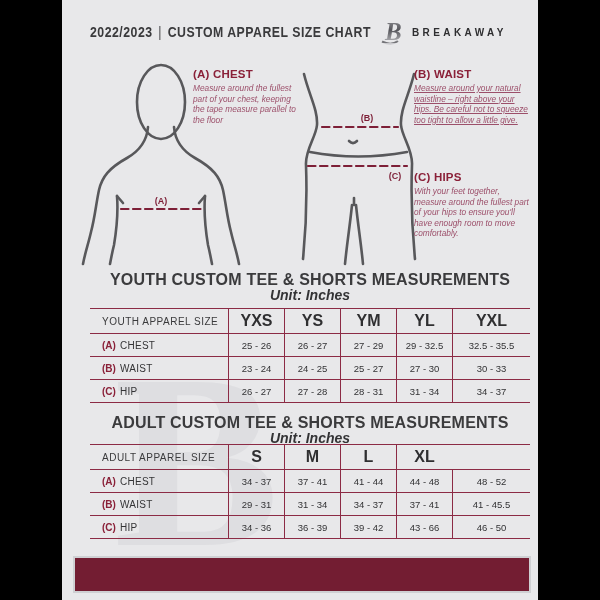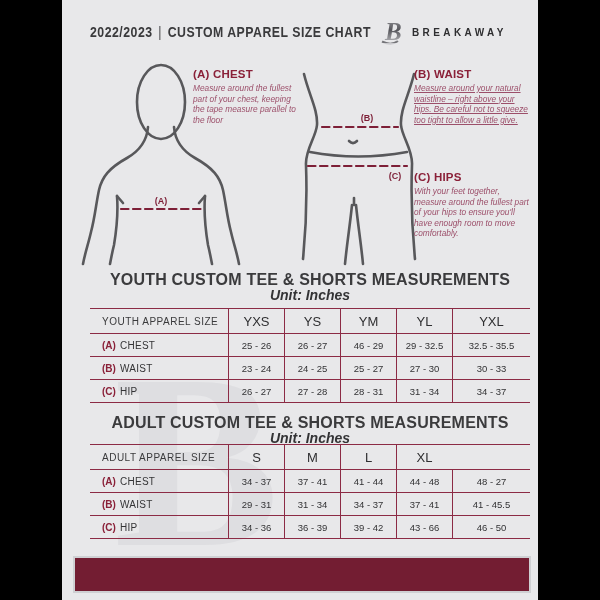--- a/index.html
+++ b/index.html
@@ -46,21 +46,21 @@
 
   
   .tbl{position:absolute;left:28px;width:440px;border-top:1px solid #8c2b45;}
   .tr{display:grid;grid-template-columns:138px 56px 56px 56px 56px 78px;
       border-bottom:1px solid #8c2b45;height:22px;}
   .tr.th{height:24px;}
   .tc{display:flex;align-items:center;justify-content:center;
       font-size:9.5px;color:#323234;font-weight:500;}
   .tc + .tc{border-left:1px solid #8c2b45;}
   .tc.c0{justify-content:flex-start;padding-left:12px;}
-  .tr.th .tc{font-weight:normal;font-size:13px;color:#2f2f31;}
+  .tr.th .tc{font-weight:bold;font-size:16px;color:#2f2f31;}
   .tr.th .tc.c0{font-weight:400;font-size:10px;letter-spacing:0.5px;color:#3a3a3c;}
   .pref{color:#8a2038;font-weight:bold;margin-right:4px;font-size:10px;}
   .rlab{font-size:10px;color:#343436;letter-spacing:0.3px;}
 
   
   .bottom-bar{position:absolute;left:11px;top:556px;width:454px;height:33px;
               background:#731d32;border:2px solid #cfd0d3;}
   .pillar{position:absolute;top:0;height:600px;background:#000;z-index:5;}
   .pillar.left{left:0;width:62px;}
   .pillar.right{left:538px;width:62px;}
@@ -140,21 +140,21 @@
           <div class="tc">YL</div>
           <div class="tc">YXL</div>
         </div>
         <div class="tr">
           <div class="tc c0">
               <span class="pref">(A)</span>
               <span class="rlab">CHEST</span>
             </div>
           <div class="tc">25 - 26</div>
           <div class="tc">26 - 27</div>
-          <div class="tc">46 - 29</div>
+          <div class="tc">27 - 29</div>
           <div class="tc">29 - 32.5</div>
           <div class="tc">32.5 - 35.5</div>
         </div>
         <div class="tr">
           <div class="tc c0">
               <span class="pref">(B)</span>
               <span class="rlab">WAIST</span>
             </div>
           <div class="tc">23 - 24</div>
           <div class="tc">24 - 25</div>
@@ -188,21 +188,21 @@
         </div>
         <div class="tr">
           <div class="tc c0">
               <span class="pref">(A)</span>
               <span class="rlab">CHEST</span>
             </div>
           <div class="tc">34 - 37</div>
           <div class="tc">37 - 41</div>
           <div class="tc">41 - 44</div>
           <div class="tc">44 - 48</div>
-          <div class="tc">48 - 27</div>
+          <div class="tc">48 - 52</div>
         </div>
         <div class="tr">
           <div class="tc c0">
               <span class="pref">(B)</span>
               <span class="rlab">WAIST</span>
             </div>
           <div class="tc">29 - 31</div>
           <div class="tc">31 - 34</div>
           <div class="tc">34 - 37</div>
           <div class="tc">37 - 41</div>

